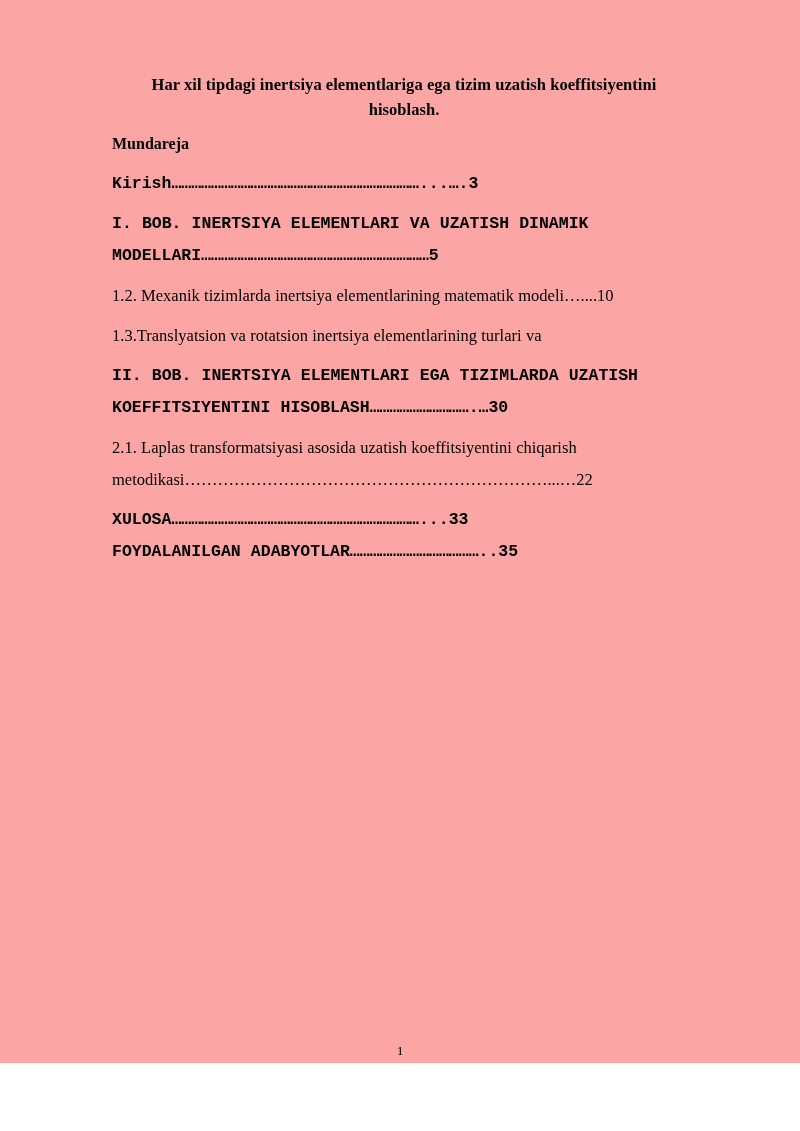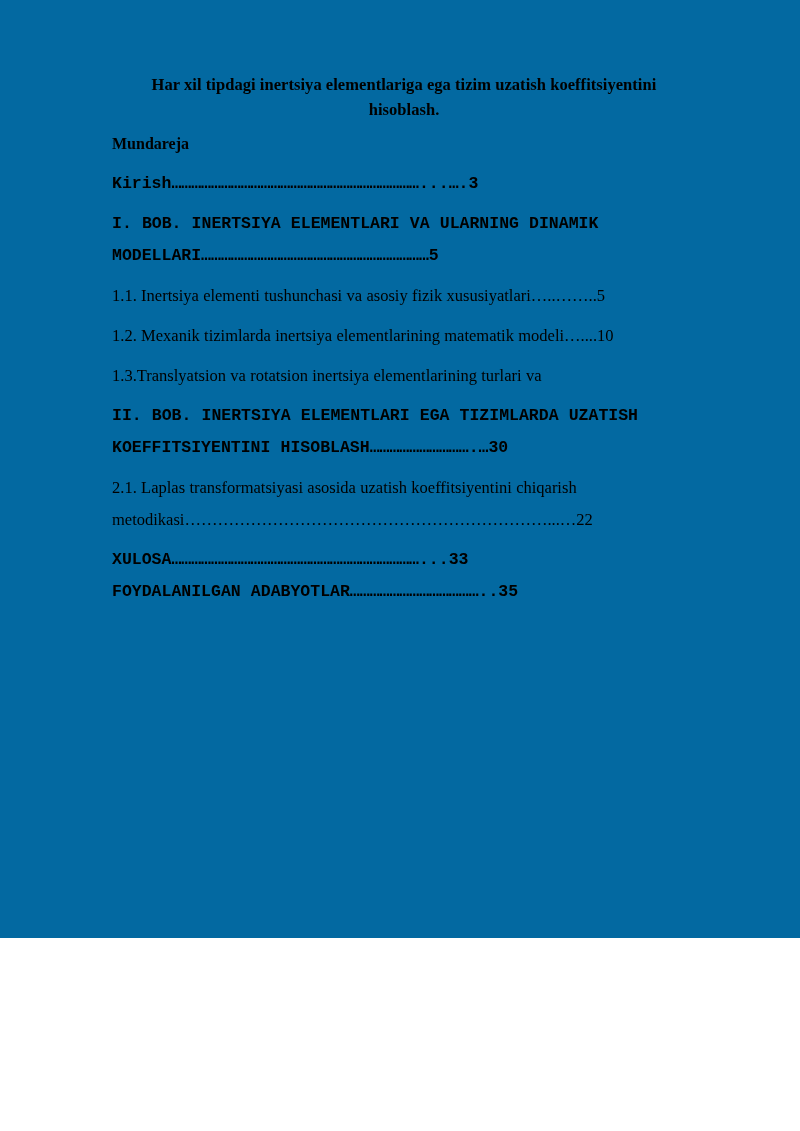--- a/index.html
+++ b/index.html
@@ -7,22 +7,22 @@
     padding: 0;
     background: #ffffff;
   }
   body {
     font-family: "Liberation Serif", "DejaVu Serif", serif;
     color: #000000;
   }
   .page {
     position: relative;
     width: 800px;
-    height: 938px;
-    background: #0369a1;
+    height: 1063px;
+    background: #fca5a5;
     overflow: hidden;
     box-sizing: border-box;
   }
   .content {
     position: absolute;
     left: 112px;
     top: 72px;
     width: 584px;
   }
   
@@ -87,23 +87,22 @@
 
     <div class="doc-title">
       <span>Har xil tipdagi inertsiya elementlariga ega tizim uzatish koeffitsiyentini</span>
       <span>hisoblash.</span>
     </div>
 
     <div class="subtitle">Mundareja</div>
 
     <ul class="toc-list">
         <li class="toc-entry bold gap-before">Kirish…………………………………………………………………...….3</li>
-        <li class="toc-entry bold gap-before">I. BOB. INERTSIYA ELEMENTLARI VA ULARNING DINAMIK</li>
+        <li class="toc-entry bold gap-before">I. BOB. INERTSIYA ELEMENTLARI VA UZATISH DINAMIK</li>
         <li class="toc-entry bold tight">MODELLARI……………………………………………………………5</li>
-        <li class="toc-entry gap-before">1.1. Inertsiya elementi tushunchasi va asosiy fizik xususiyatlari…..……..5</li>
         <li class="toc-entry gap-before">1.2. Mexanik tizimlarda inertsiya elementlarining matematik modeli…....10</li>
         <li class="toc-entry gap-before">1.3.Translyatsion va rotatsion inertsiya elementlarining turlari va</li>
         <li class="toc-entry bold gap-before">II. BOB. INERTSIYA ELEMENTLARI EGA TIZIMLARDA UZATISH</li>
         <li class="toc-entry bold tight">KOEFFITSIYENTINI HISOBLASH………………………….…30</li>
         <li class="toc-entry gap-before">2.1. Laplas transformatsiyasi asosida uzatish koeffitsiyentini chiqarish</li>
         <li class="toc-entry tight">metodikasi…………………………………………………………...…22</li>
         <li class="toc-entry bold gap-before">XULOSA…………………………………………………………………...33</li>
         <li class="toc-entry bold tight">FOYDALANILGAN ADABYOTLAR…………………………………..35</li>
       </ul>
 

